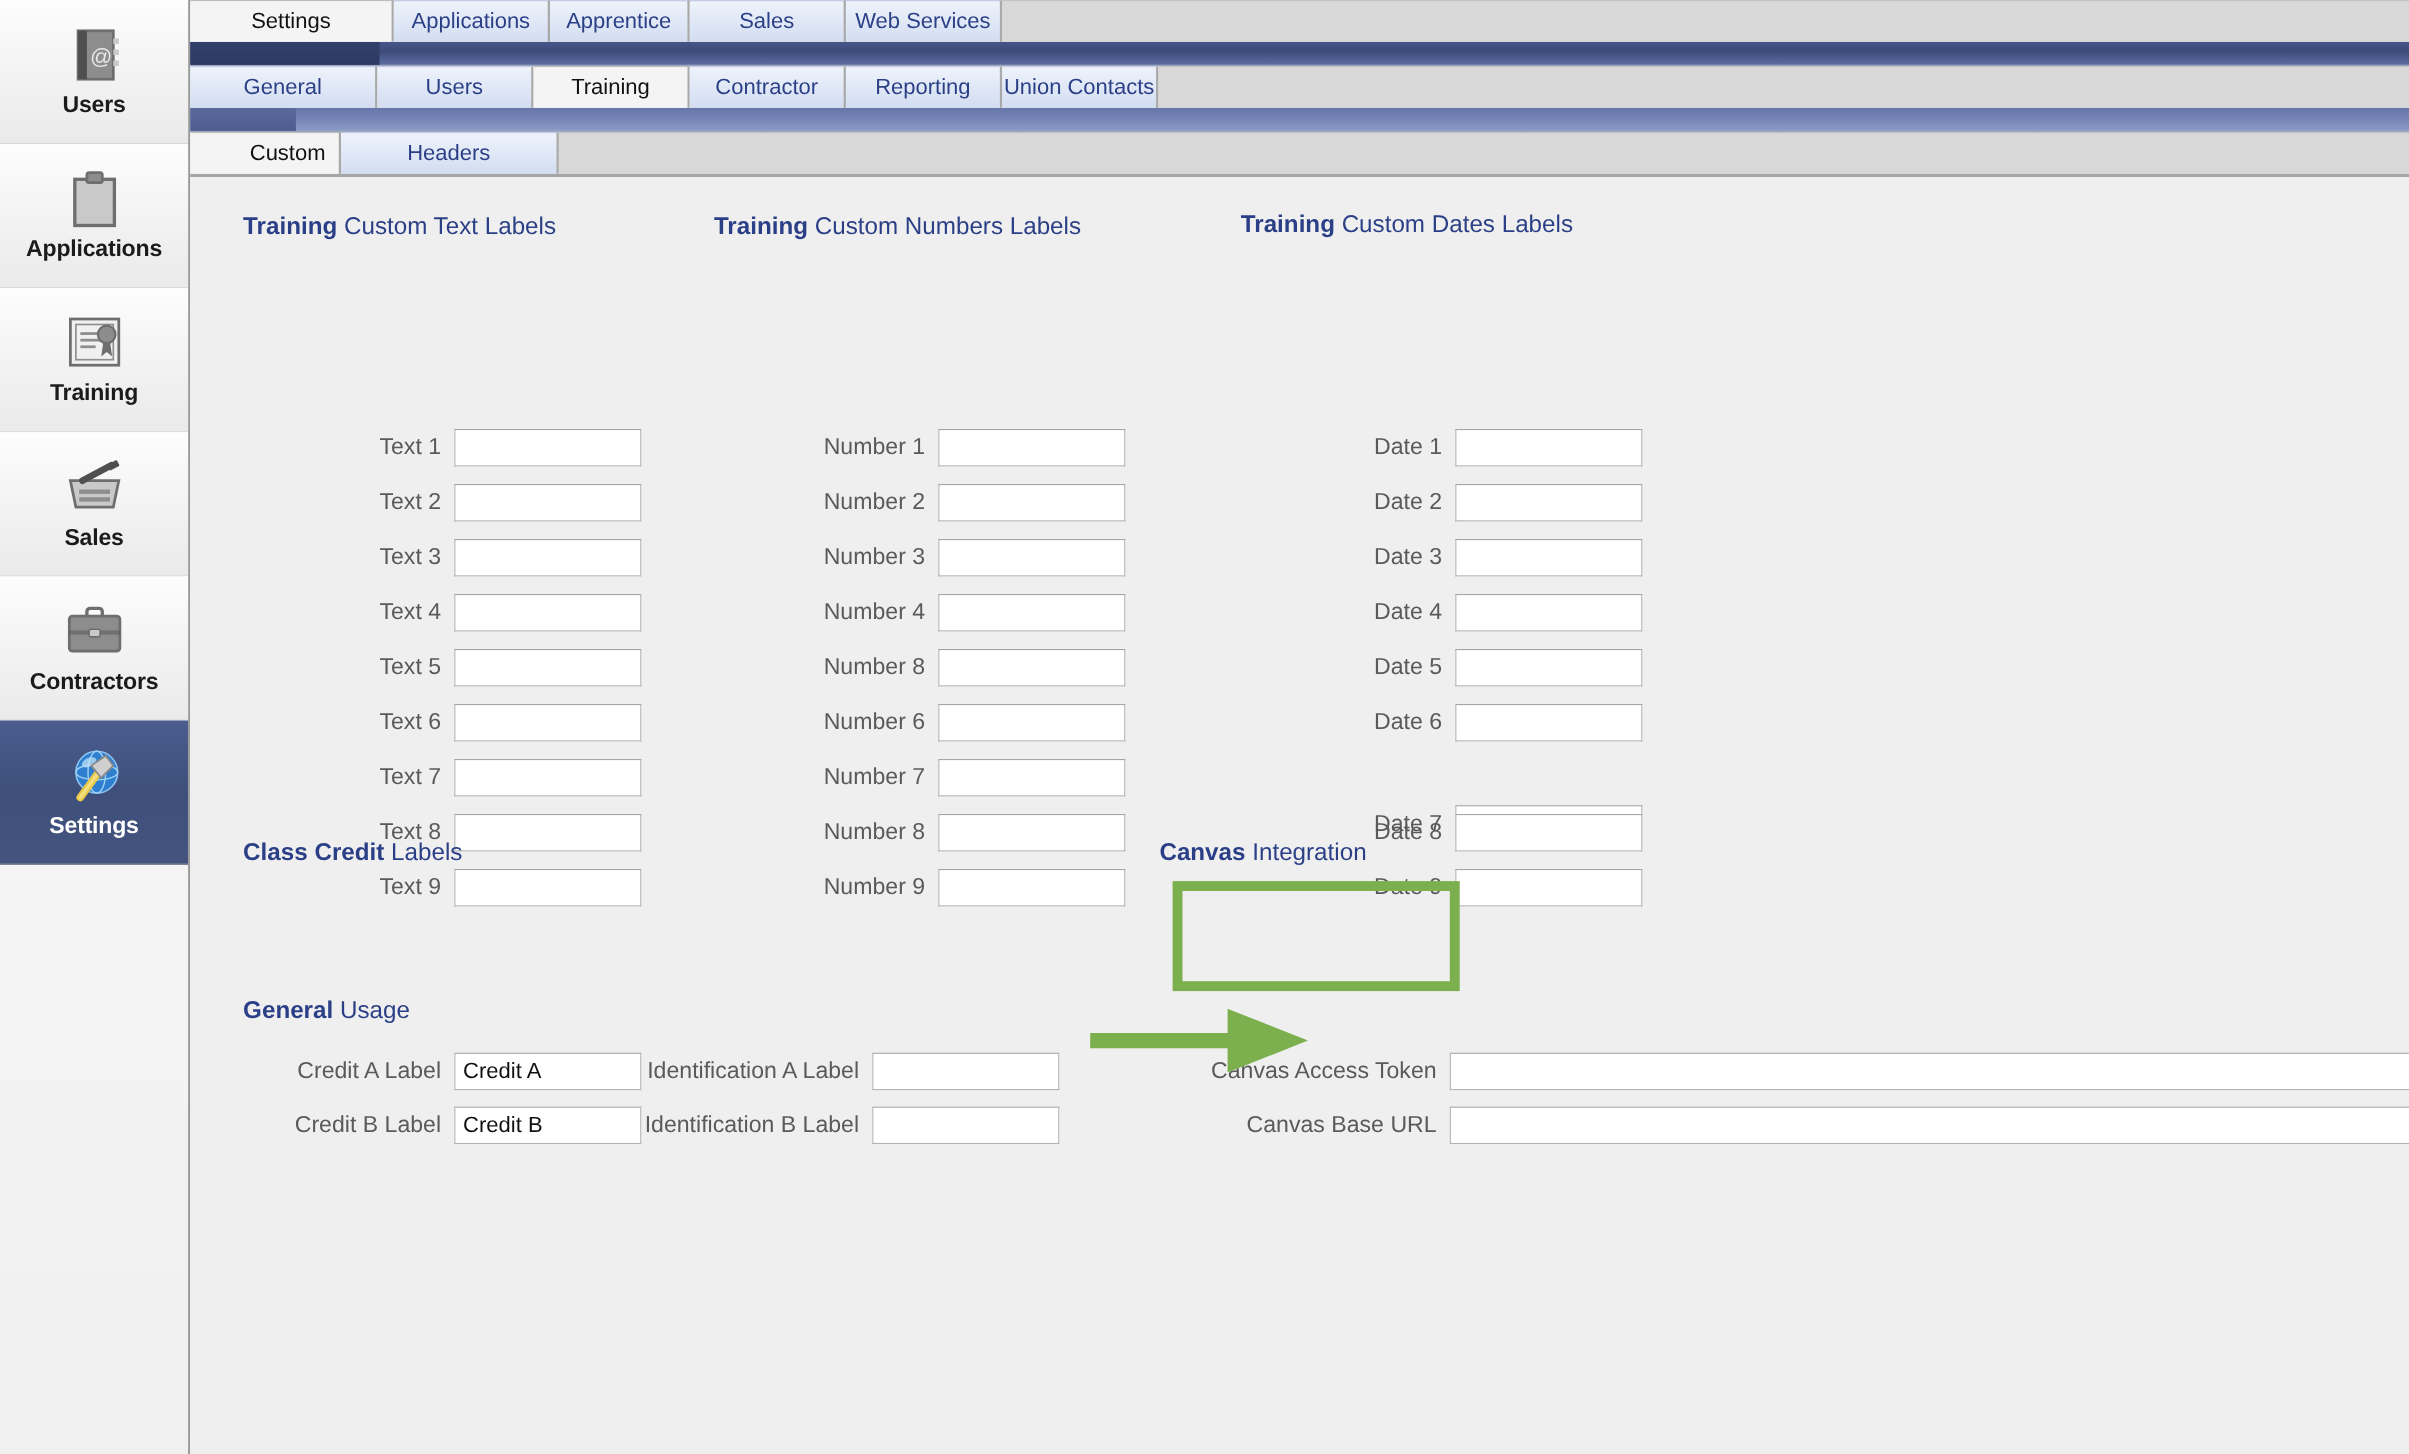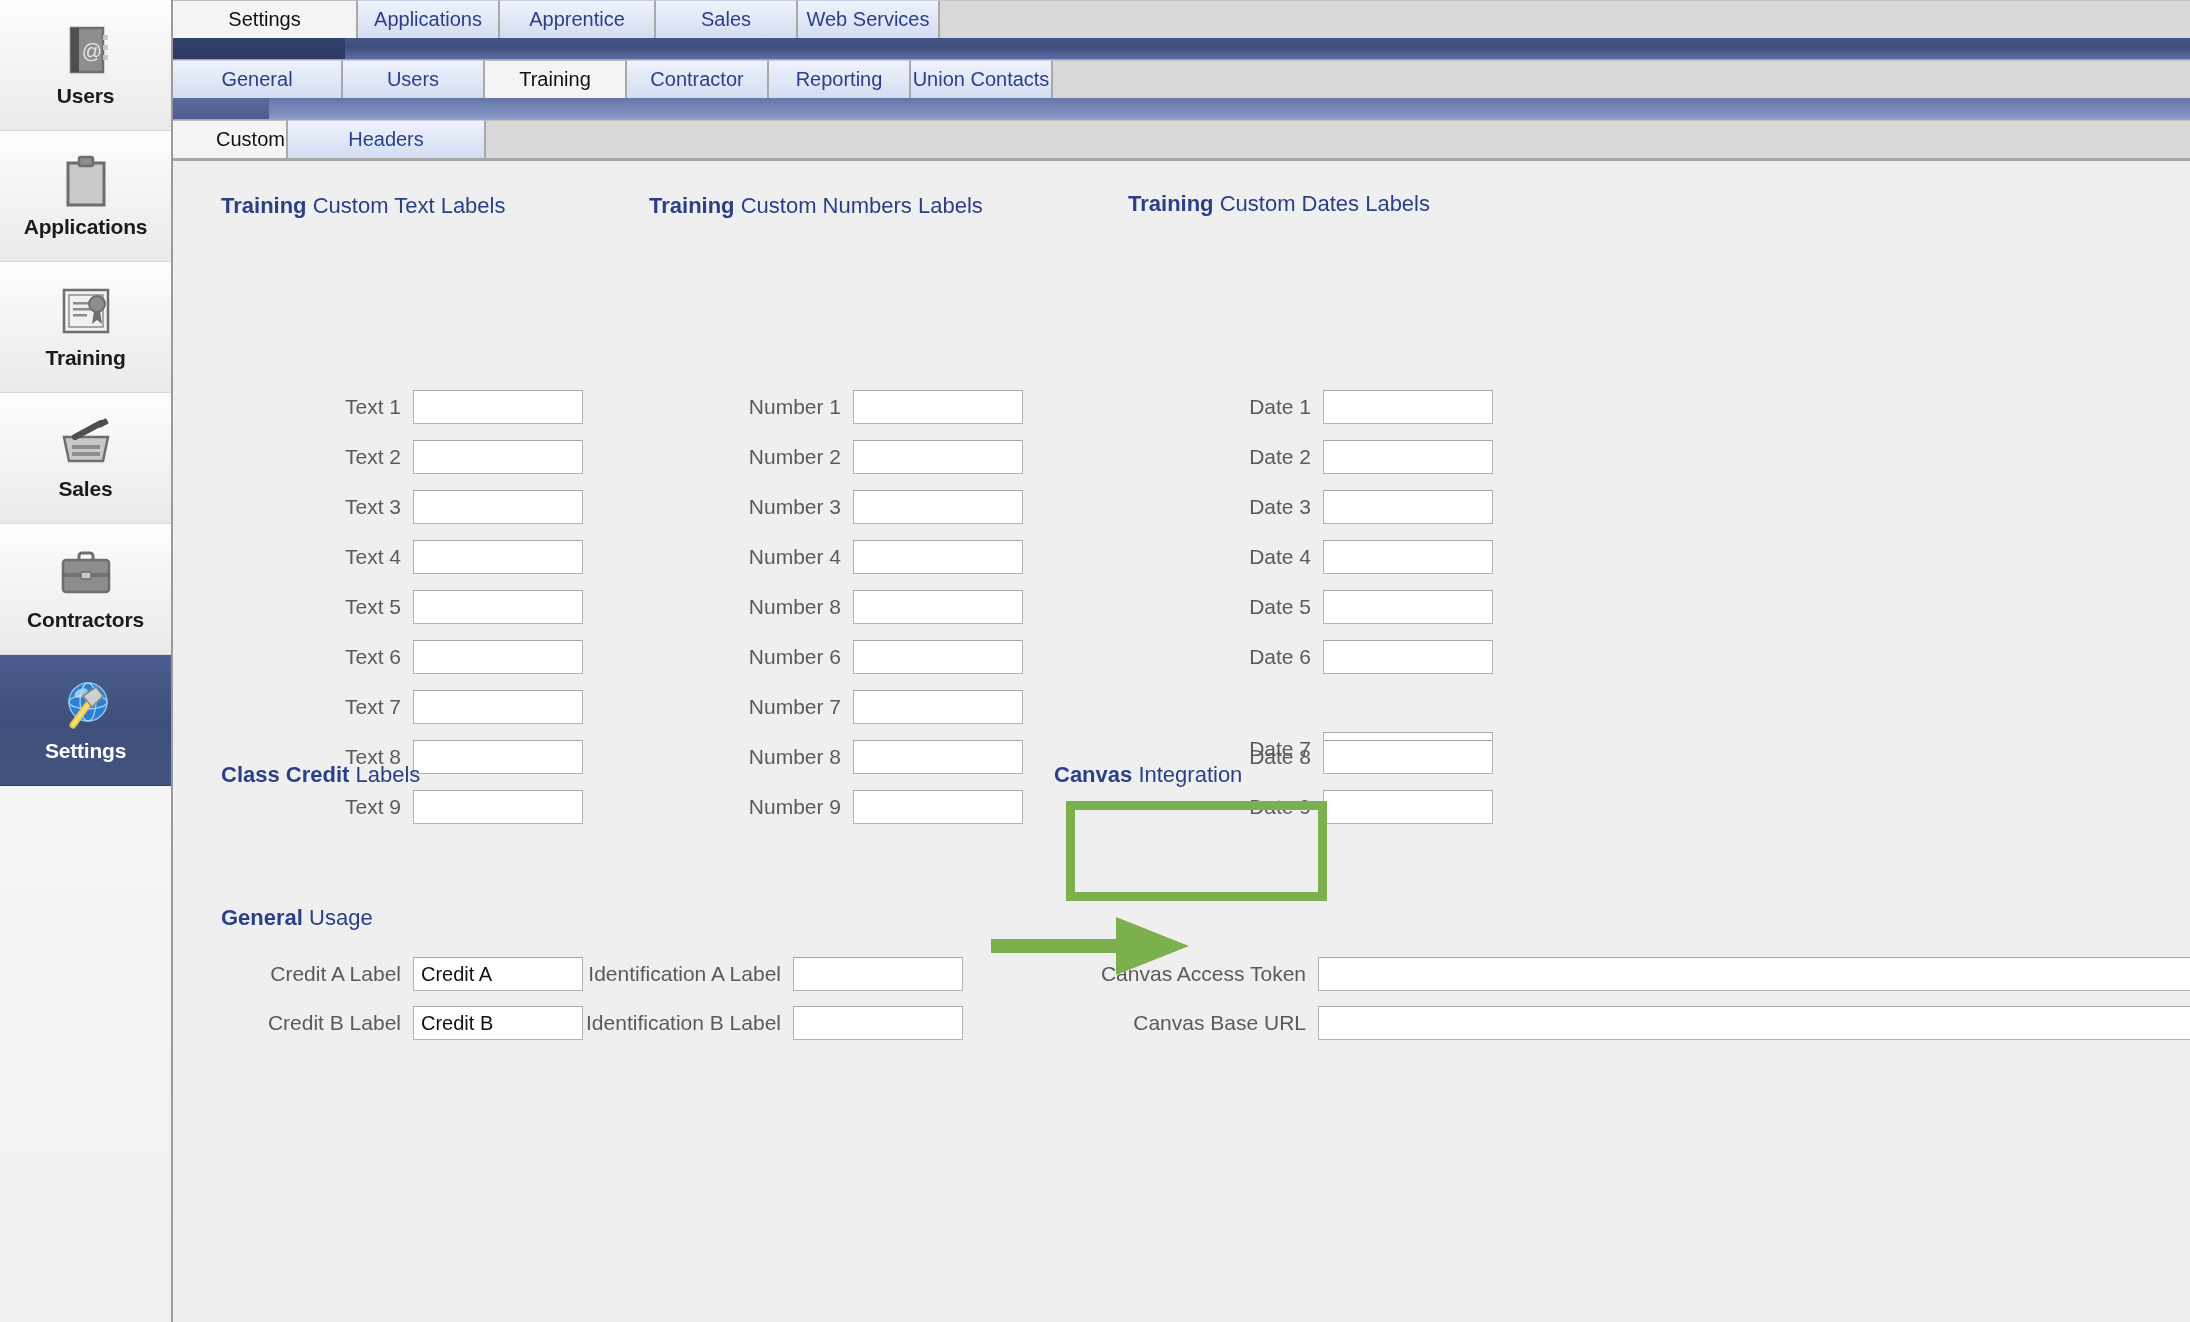--- a/index.html
+++ b/index.html
@@ -254,21 +254,21 @@
         </span>
         <span class="side-label">Settings</span>
       </div>
     </nav>
 
   <div class="main">
 
     <div class="tabrow r1" id="tabs1">
         <div class="tab active" style="width: 185px;">Settings</div>
         <div class="tab" style="width: 142px;">Applications</div>
-        <div class="tab" style="width: 156px;">Apprentice</div>
+        <div class="tab" style="width: 127px;">Apprentice</div>
         <div class="tab" style="width: 142px;">Sales</div>
         <div class="tab" style="width: 142px;">Web Services</div>
         <div class="tabfill"></div>
       </div>
     <div class="sep">
         <div class="sep-notch"></div>
       </div>
 
     <div class="tabrow r2" id="tabs2">
         <div class="tab" style="width: 170px;">General</div>
@@ -277,21 +277,21 @@
         <div class="tab" style="width: 142px;">Contractor</div>
         <div class="tab" style="width: 142px;">Reporting</div>
         <div class="tab" style="width: 142px;">Union Contacts</div>
         <div class="tabfill"></div>
       </div>
     <div class="sep s2">
         <div class="sep-notch"></div>
       </div>
 
     <div class="tabrow r3" id="tabs3">
-        <div class="tab active" style="width: 115px; padding-left: 48px;">Custom</div>
+        <div class="tab active" style="width: 137px; padding-left: 48px;">Custom</div>
         <div class="tab" style="width: 198px;">Headers</div>
         <div class="tabfill"></div>
       </div>
     <div class="underline"></div>
 
     <div class="content" id="content">
 
       <div class="sec-title" style="left:48px; top:32px;">
         <b>Training</b><span> Custom Text Labels</span>
       </div>

